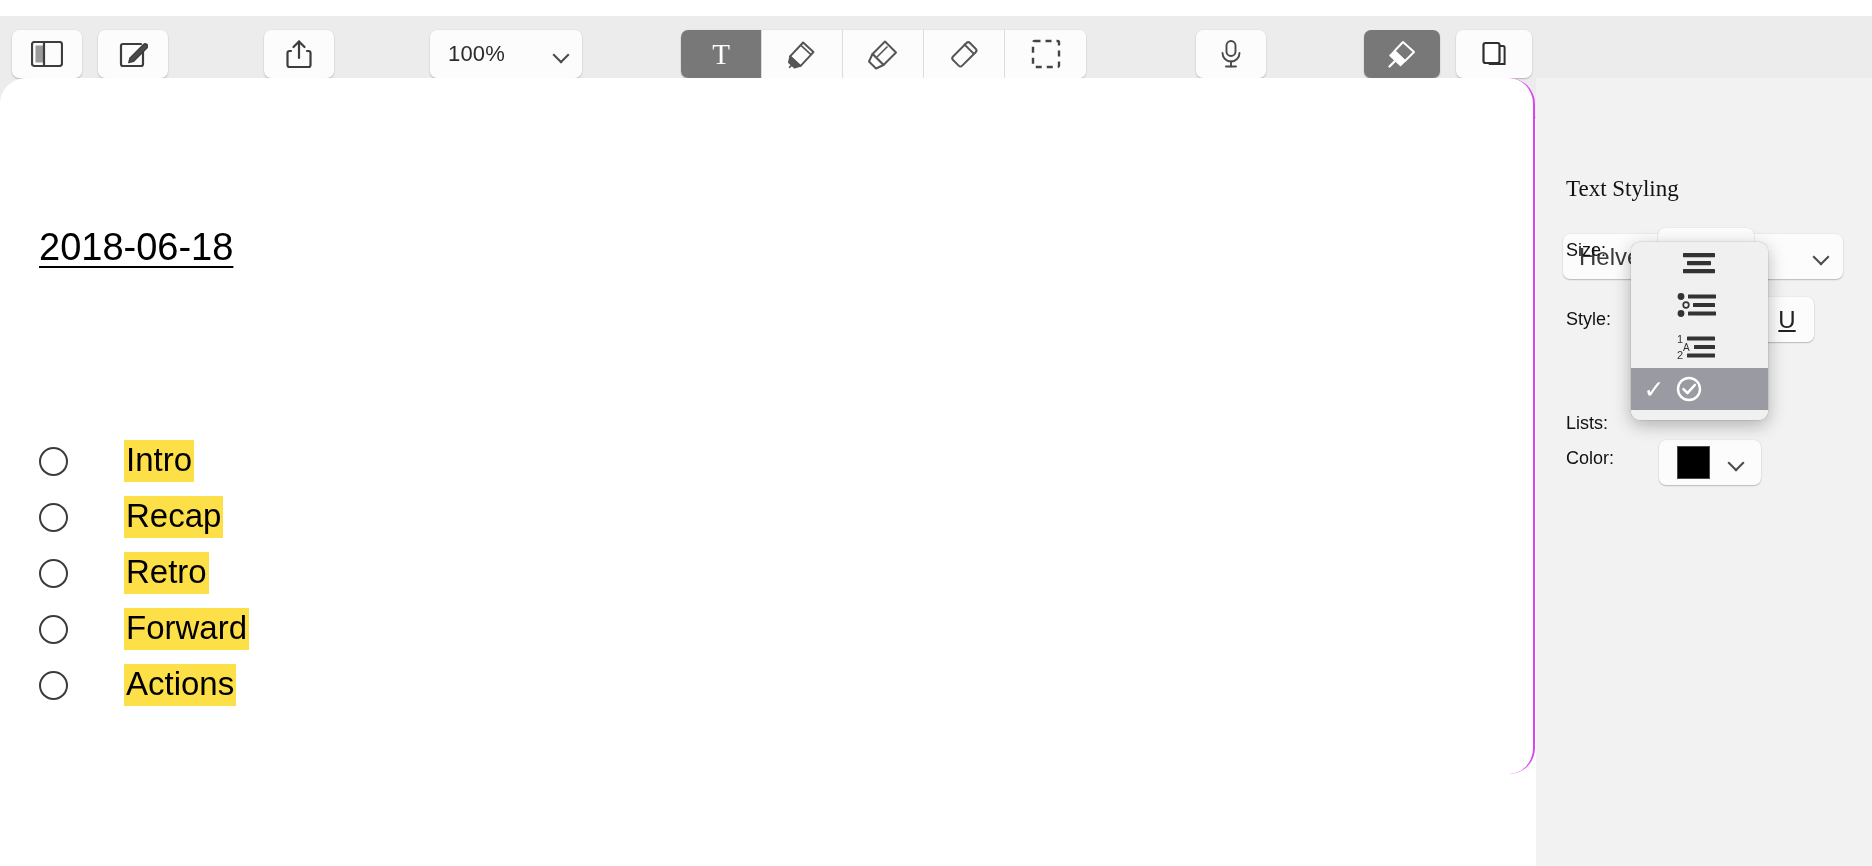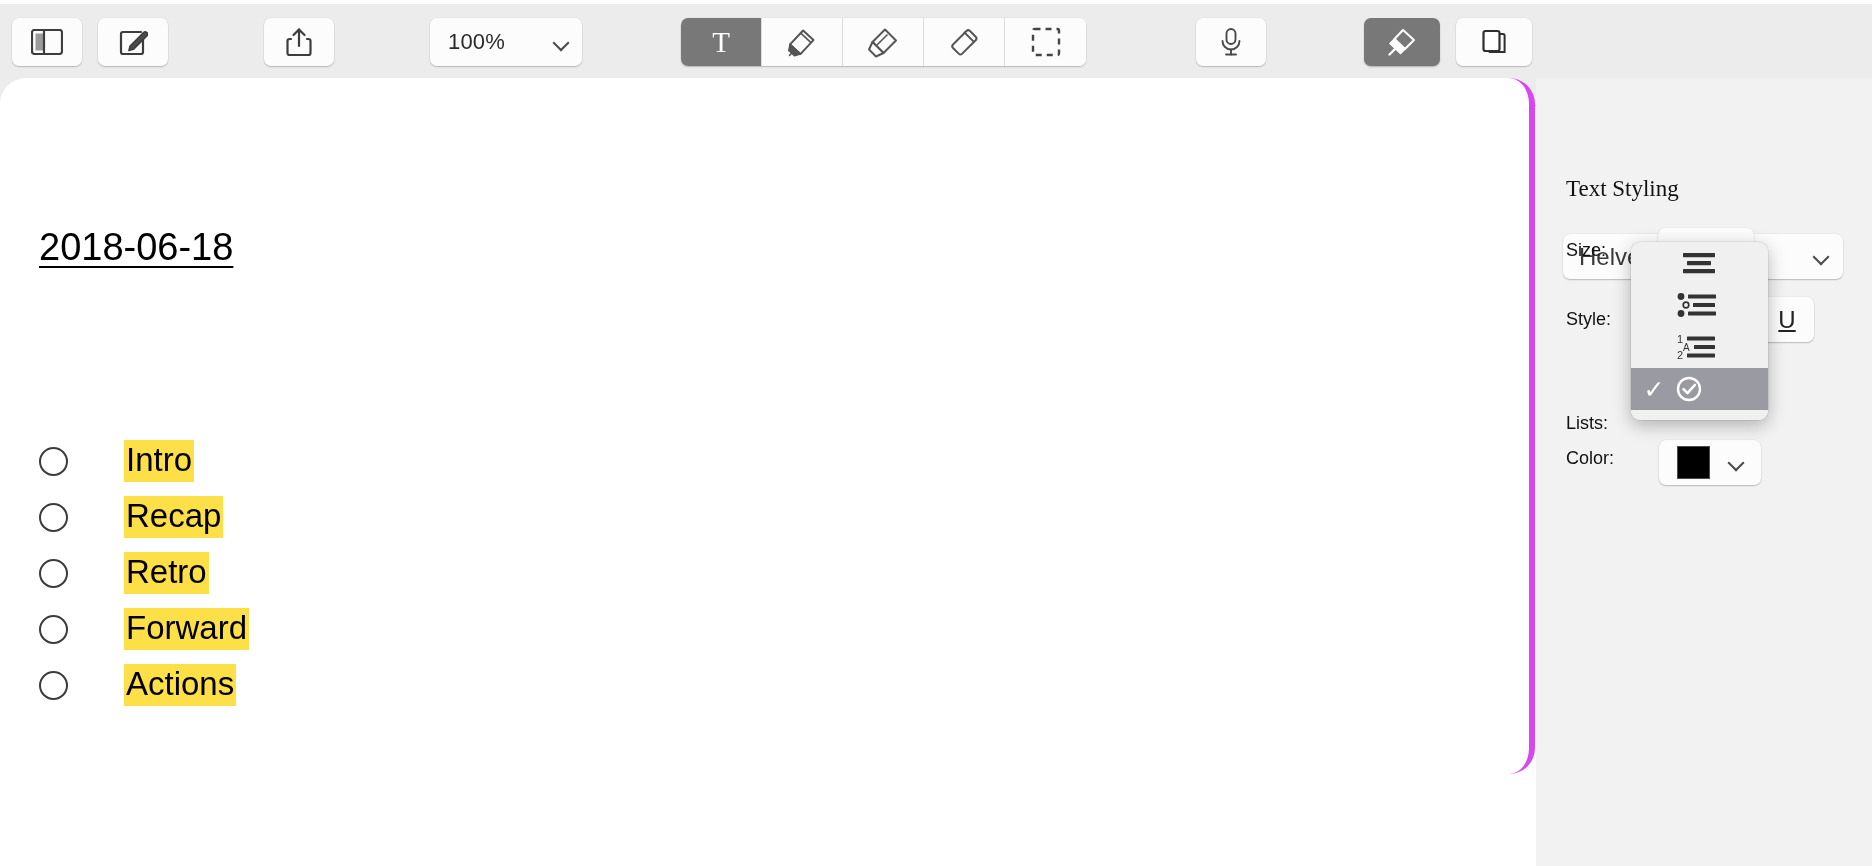--- a/index.html
+++ b/index.html
@@ -16,21 +16,21 @@
   #app {
     position: relative;
     width: 1872px;
     height: 866px;
     background: #ffffff;
   }
 
   
   .toolbar {
     position: absolute;
-    left: 0; top: 4px;
+    left: 0; top: 16px;
     width: 1872px;
     height: 102px;
     background: #ececec;
     border-bottom: 1px solid #bcbcbc;
     box-sizing: border-box;
     padding-left: 36px;
   }
 
   .tb-btn {
     position: absolute;
@@ -107,21 +107,21 @@
   }
 
   
   .doc {
     position: absolute;
     left: 0;
     top: 78px;
     width: 1535px;
     height: 696px;
     background: #ffffff;
-    border-right: 6px solid #d946ef;
+    border-right: 2px solid #d946ef;
     box-sizing: border-box;
     overflow: hidden;
     border-radius: 26px;
   }
 
   .doc-title {
     position: absolute;
     left: 39px;
     top: 148px;
     font-size: 38px;

